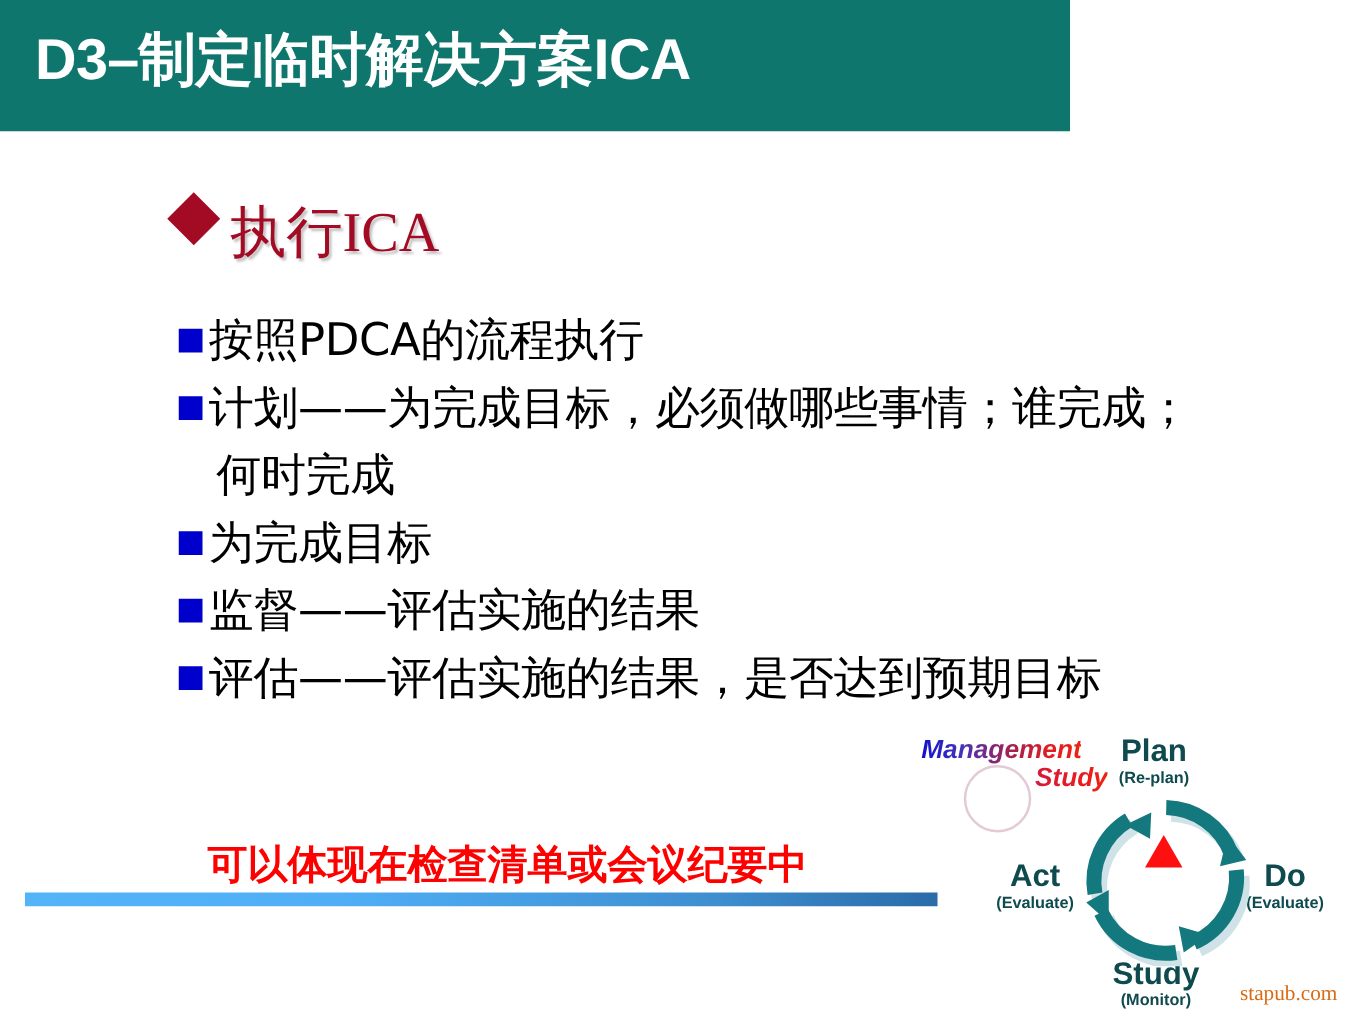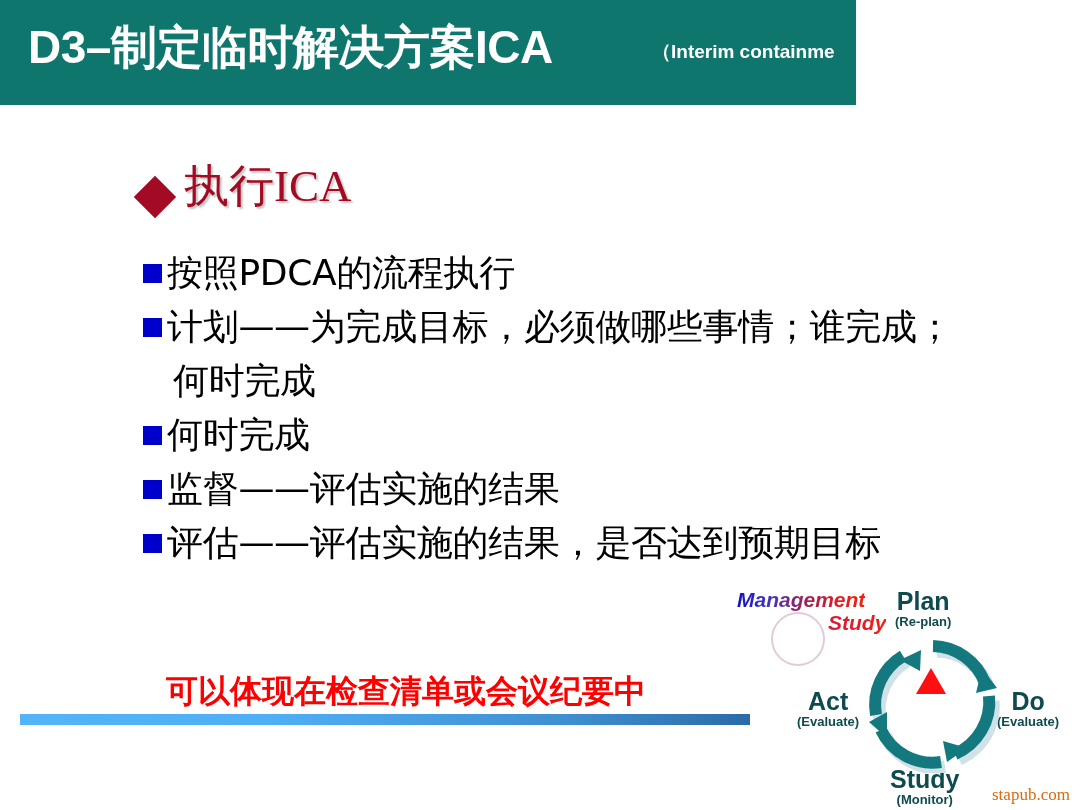--- a/index.html
+++ b/index.html
@@ -47,21 +47,21 @@
     line-height: 24px;
     font-family: "Liberation Sans", "DejaVu Sans", sans-serif;
   }
 
   
   #section-heading {
     position: absolute;
     left: 140px;
     top: 160px;
     display: flex;
-    align-items: flex-end;
+    align-items: flex-start;
     color: #A30A24;
     font-family: "Liberation Serif", "DejaVu Serif", serif;
     text-shadow: 2px 2px 2px rgba(120,120,120,0.45);
   }
   #section-diamond {
     width: 30px;
     height: 30px;
     background: #A30A24;
     transform: rotate(45deg);
     margin-right: 14px;
@@ -211,37 +211,36 @@
     color: #D96A12;
     font-family: "Liberation Serif", "DejaVu Serif", serif;
     letter-spacing: 0px;
   }
 </style>
 </head>
 <body>
 
 <div id="title-bar">
   <span id="title-main">D3–制定临时解决方案ICA</span>
-  <span id="title-sub">（Interim containme</span>
 </div>
 
 <div id="section-heading">
   <span id="section-diamond"></span>
   <span id="section-heading-text">执行ICA</span>
 </div>
 
 <div id="bullet-list">
   <div class="bullet-item">
     <span class="bullet-marker"></span><span class="bullet-text">按照PDCA的流程执行</span>
   </div>
   <div class="bullet-item">
     <span class="bullet-marker"></span><span class="bullet-text">计划——为完成目标，必须做哪些事情；谁完成；何时完成</span>
   </div>
   <div class="bullet-item">
-    <span class="bullet-marker"></span><span class="bullet-text">何时完成</span>
+    <span class="bullet-marker"></span><span class="bullet-text">为完成目标</span>
   </div>
   <div class="bullet-item">
     <span class="bullet-marker"></span><span class="bullet-text">监督——评估实施的结果</span>
   </div>
   <div class="bullet-item">
     <span class="bullet-marker"></span><span class="bullet-text">评估——评估实施的结果，是否达到预期目标</span>
   </div>
 </div>
 
 <div id="red-note">可以体现在检查清单或会议纪要中</div>

